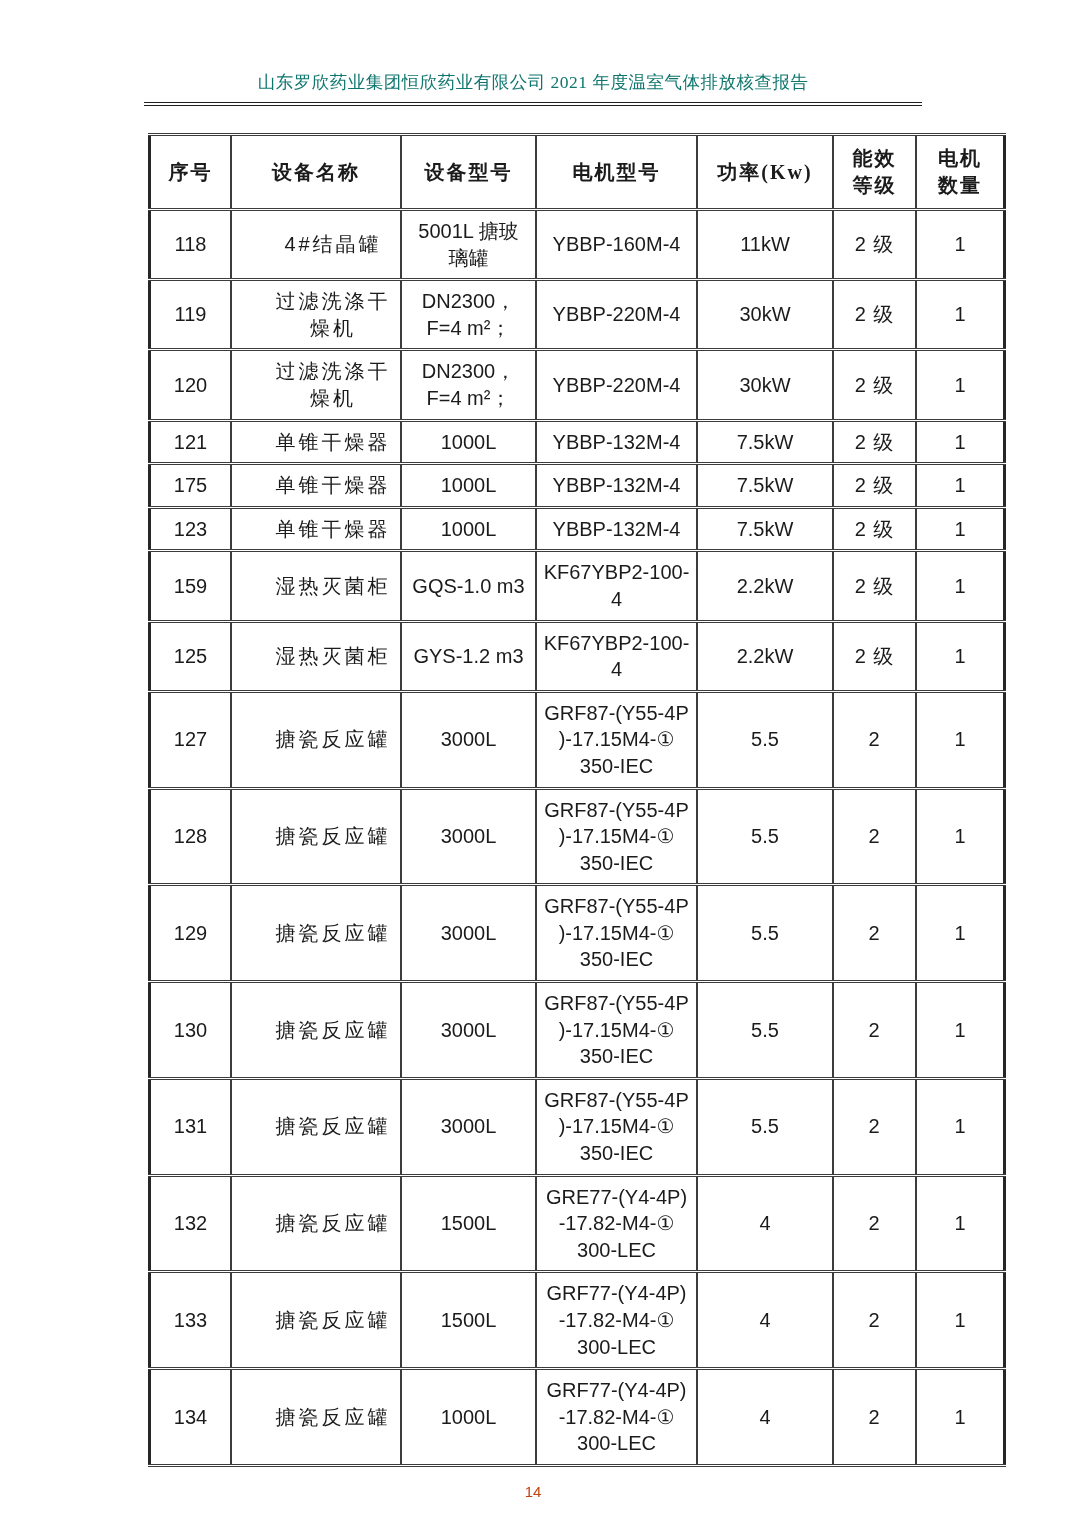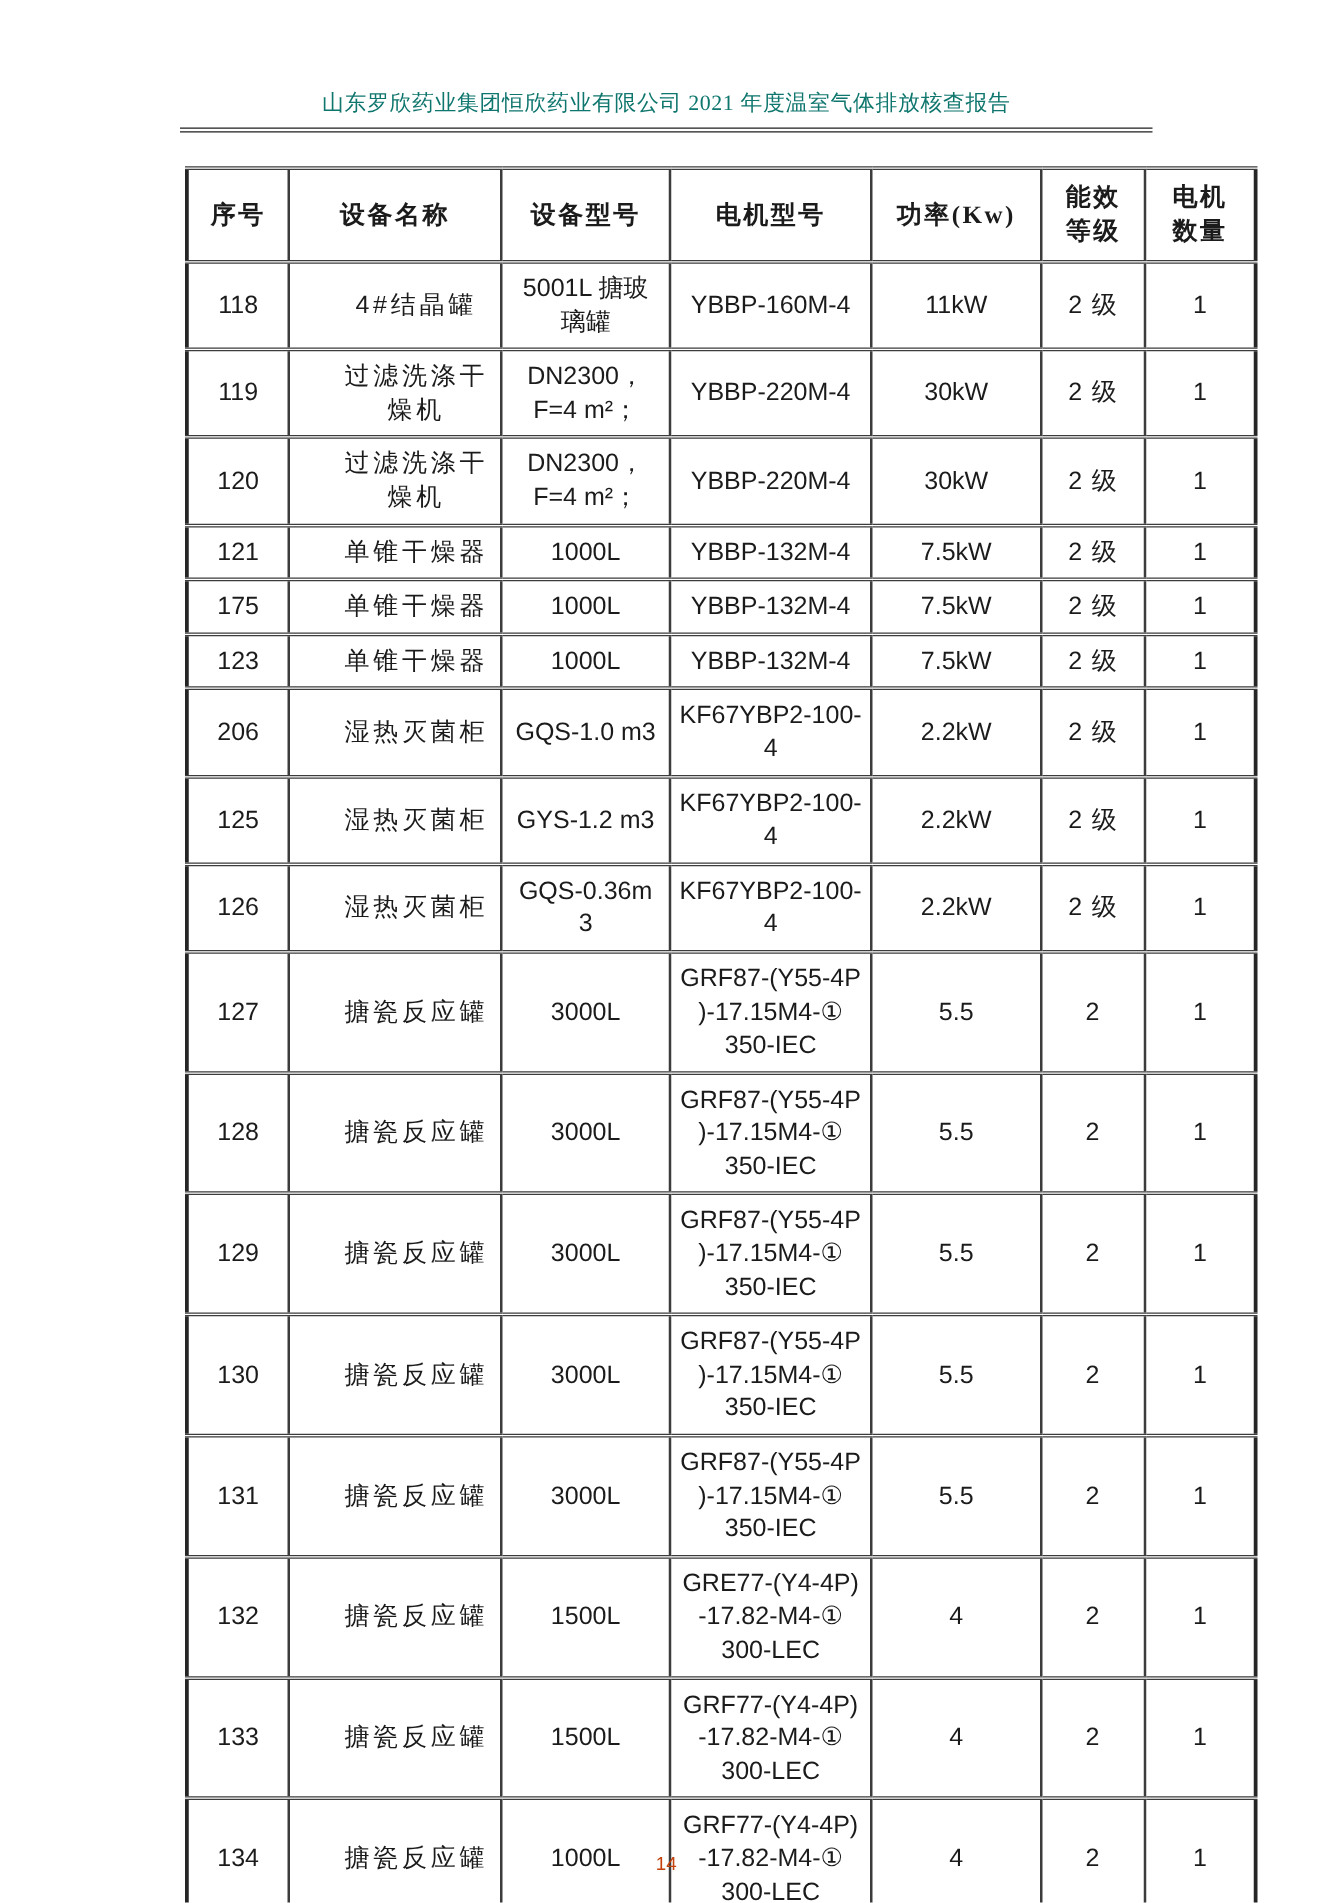--- a/index.html
+++ b/index.html
@@ -161,51 +161,40 @@
       <tr>
         <td class="col-0 col-index">123</td>
         <td class="col-1 col-name">单锥干燥器</td>
         <td class="col-2 col-model">1000L</td>
         <td class="col-3 col-motor_model">YBBP-132M-4</td>
         <td class="col-4 col-power">7.5kW</td>
         <td class="col-5 col-efficiency">2 级</td>
         <td class="col-6 col-motor_count">1</td>
       </tr>
       <tr>
-        <td class="col-0 col-index">206</td>
+        <td class="col-0 col-index">159</td>
         <td class="col-1 col-name">湿热灭菌柜</td>
         <td class="col-2 col-model">GQS-1.0 m3</td>
         <td class="col-3 col-motor_model">KF67YBP2-100-
 4</td>
         <td class="col-4 col-power">2.2kW</td>
         <td class="col-5 col-efficiency">2 级</td>
         <td class="col-6 col-motor_count">1</td>
       </tr>
       <tr>
         <td class="col-0 col-index">125</td>
         <td class="col-1 col-name">湿热灭菌柜</td>
         <td class="col-2 col-model">GYS-1.2 m3</td>
         <td class="col-3 col-motor_model">KF67YBP2-100-
 4</td>
         <td class="col-4 col-power">2.2kW</td>
         <td class="col-5 col-efficiency">2 级</td>
         <td class="col-6 col-motor_count">1</td>
       </tr>
       <tr>
-        <td class="col-0 col-index">126</td>
-        <td class="col-1 col-name">湿热灭菌柜</td>
-        <td class="col-2 col-model">GQS-0.36m
-3</td>
-        <td class="col-3 col-motor_model">KF67YBP2-100-
-4</td>
-        <td class="col-4 col-power">2.2kW</td>
-        <td class="col-5 col-efficiency">2 级</td>
-        <td class="col-6 col-motor_count">1</td>
-      </tr>
-      <tr>
         <td class="col-0 col-index">127</td>
         <td class="col-1 col-name">搪瓷反应罐</td>
         <td class="col-2 col-model">3000L</td>
         <td class="col-3 col-motor_model">GRF87-(Y55-4P
 )-17.15M4-①
 350-IEC</td>
         <td class="col-4 col-power">5.5</td>
         <td class="col-5 col-efficiency">2</td>
         <td class="col-6 col-motor_count">1</td>
       </tr>

